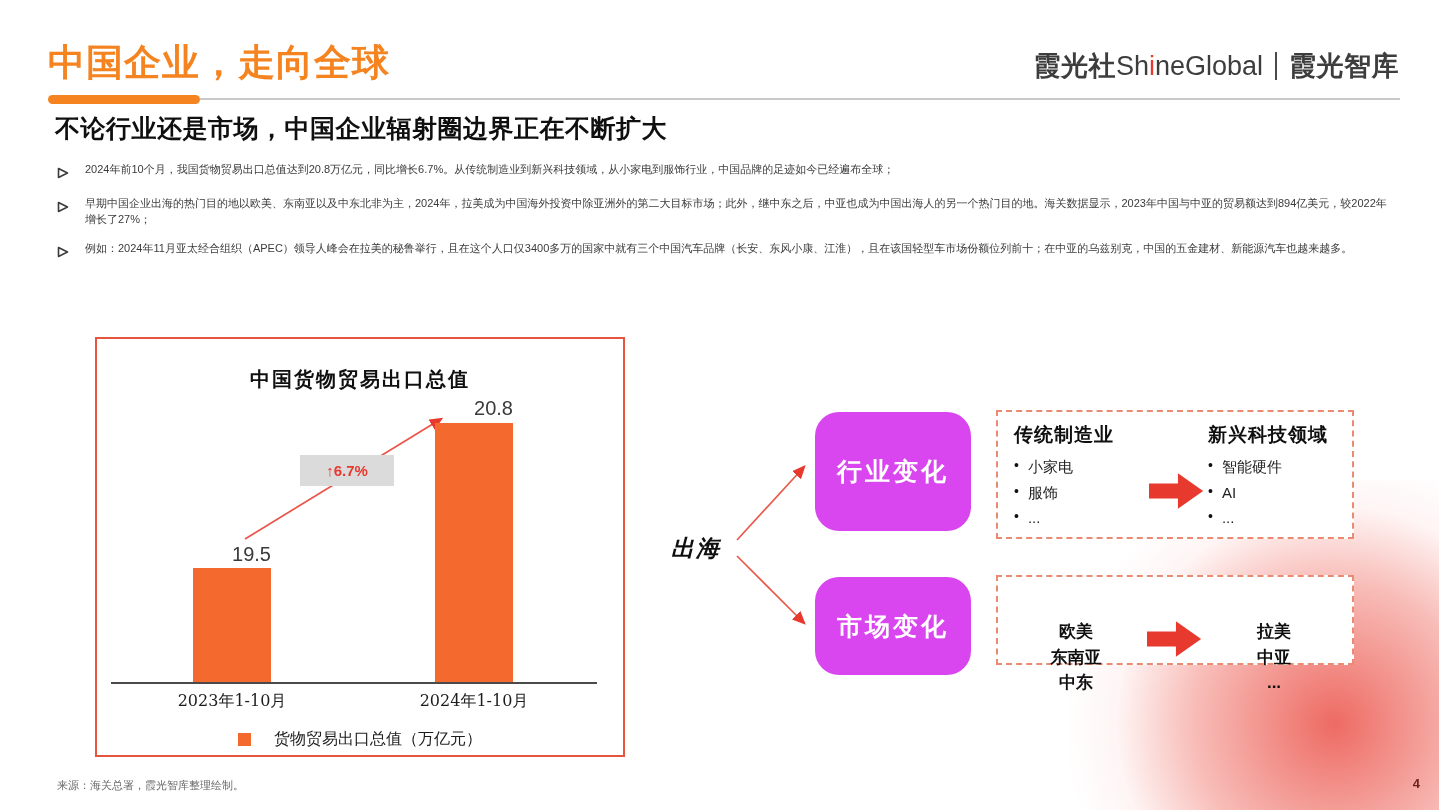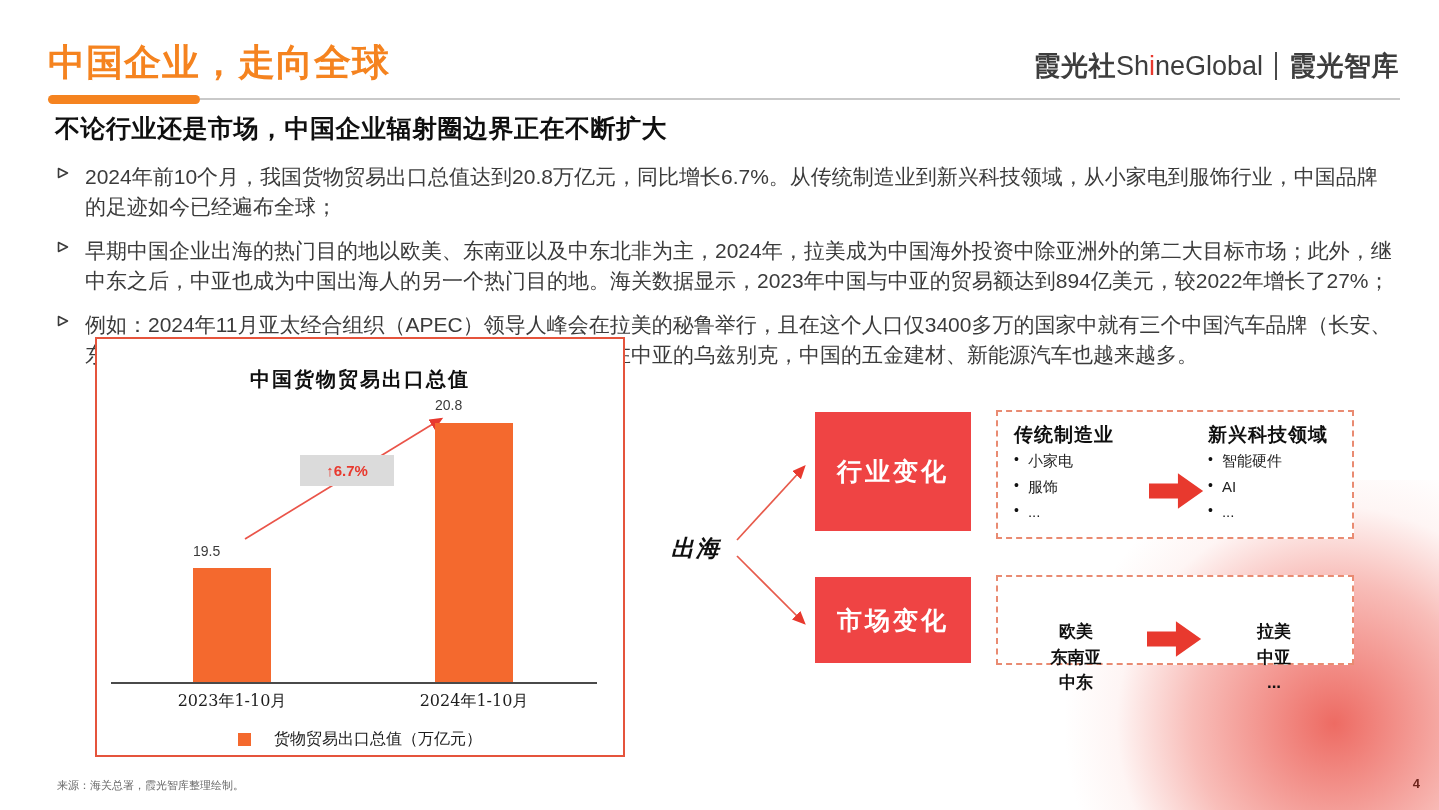--- a/index.html
+++ b/index.html
@@ -26,58 +26,58 @@
   .rule{ position:absolute; left:48px; top:94px; width:1352px; height:10px;
          display:flex; align-items:center; }
   .rule .pill{ width:152px; height:9px; background:#F5831F; border-radius:5px; flex:0 0 auto; }
   .rule .line{ flex:1; height:2px; background:#c9c9c9; }
   .subtitle{ position:absolute; left:55px; top:112px; font-size:25px; font-weight:800;
              color:#0f0f0f; letter-spacing:.5px; }
   
   .bullets{ position:absolute; left:57px; top:162px; width:1340px; }
   .bullet{ display:flex; margin-bottom:13px; }
   .bullet .mk{ flex:0 0 28px; padding-top:3px; }
-  .bullet p{ flex:1; font-size:21px; line-height:1.45; color:#3b3b3b; }
+  .bullet p{ flex:1; font-size:11px; line-height:1.45; color:#3b3b3b; }
   
   .chart-card{ position:absolute; left:95px; top:337px; width:530px; height:420px;
                border:2px solid #E5543C; background:#fff; }
   .chart-title{ position:absolute; top:27px; left:0; right:0; text-align:center;
                 font-size:20px; font-weight:800; color:#101010; letter-spacing:2px; }
   .bar{ position:absolute; background:#F4692E; }
   .bar1{ left:96px; top:229px; width:78px; height:114px; }
   .bar2{ left:338px; top:84px; width:78px; height:259px; }
-  .val{ position:absolute; width:78px; text-align:left; font-size:14px; color:#3a3a3a; }
+  .val{ position:absolute; width:78px; text-align:right; font-size:20px; color:#3a3a3a; }
   .val1{ left:96px; top:204px; }
   .val2{ left:338px; top:58px; }
   .axis{ position:absolute; left:14px; top:343px; width:486px; height:2px; background:#4a4a4a; }
   .xlab{ position:absolute; top:352px; width:200px; text-align:center;
          font-family:"DejaVu Serif","Liberation Serif",serif; font-size:16px; color:#1d1d1d; }
   .xlab1{ left:35px; } .xlab2{ left:277px; }
   .legend{ position:absolute; top:390px; left:0; right:0; display:flex; justify-content:center;
            align-items:center; gap:23px; }
   .legend .sq{ width:13px; height:13px; background:#F4692E; }
   .legend .txt{ font-family:"DejaVu Serif","Liberation Serif",serif; font-size:16px; color:#1d1d1d; }
   .pct-box{ position:absolute; left:203px; top:116px; width:94px; height:31px; background:#DBDBDB;
             display:flex; align-items:center; justify-content:center;
             font-size:15px; font-weight:800; color:#E8392E; }
   .chart-arrow{ position:absolute; left:0; top:0; }
   
   .chuhai{ position:absolute; left:671px; top:533px; font-size:23px; font-weight:800; color:#0f0f0f;
            letter-spacing:2px;font-style:italic; }
   .branches{ position:absolute; left:730px; top:455px; }
-  .rednode{ position:absolute; left:815px; width:156px; background:#ef4444; color:#fff;
+  .rednode{ position:absolute; left:815px; width:156px; background:#d946ef; color:#fff;
             display:flex; align-items:center; justify-content:center;
-            font-size:25px; font-weight:800; letter-spacing:3px; }
+            font-size:25px; font-weight:800; letter-spacing:3px;border-radius:24px; }
   .rednode1{ top:412px; height:119px; }
-  .rednode2{ top:577px; height:86px;font-family:Liberation Mono, monospace; }
+  .rednode2{ top:577px; height:98px;font-family:Liberation Mono, monospace; }
   .dashbox{ position:absolute; left:996px; width:358px; border:2px dashed #E98B72; background:#fff;
             display:grid; grid-template-columns:1fr 62px 1fr; align-items:center; }
   .dashbox1{ top:410px; height:129px; padding:10px 12px 8px 16px; align-items:start; }
   .dashbox2{ top:575px; height:90px; padding:6px 10px; }
-  .col-h{ font-size:19px; font-weight:800; color:#0f0f0f; letter-spacing:1px; }
+  .col-h{ font-size:19px; font-weight:800; color:#0f0f0f; margin-bottom:6px; letter-spacing:1px; }
   .li{ display:flex; gap:9px; font-size:15px; line-height:1.7; color:#222; }
   .li .dot{ font-size:14px; color:#111; }
   .blockarrow{ align-self:center; justify-self:center; }
   .dashbox1 .blockarrow{ margin-top:30px; }
   .ctr{ text-align:center; font-size:17px; font-weight:800; line-height:1.5; color:#0f0f0f;margin-top:36px; }
   
   .source{ position:absolute; left:57px; top:778px; font-size:11px; color:#6a6a6a; }
   .pagenum{ position:absolute; right:19px; top:776px; font-size:13px; font-weight:700; color:#6e241c; }
 </style>
 </head>

